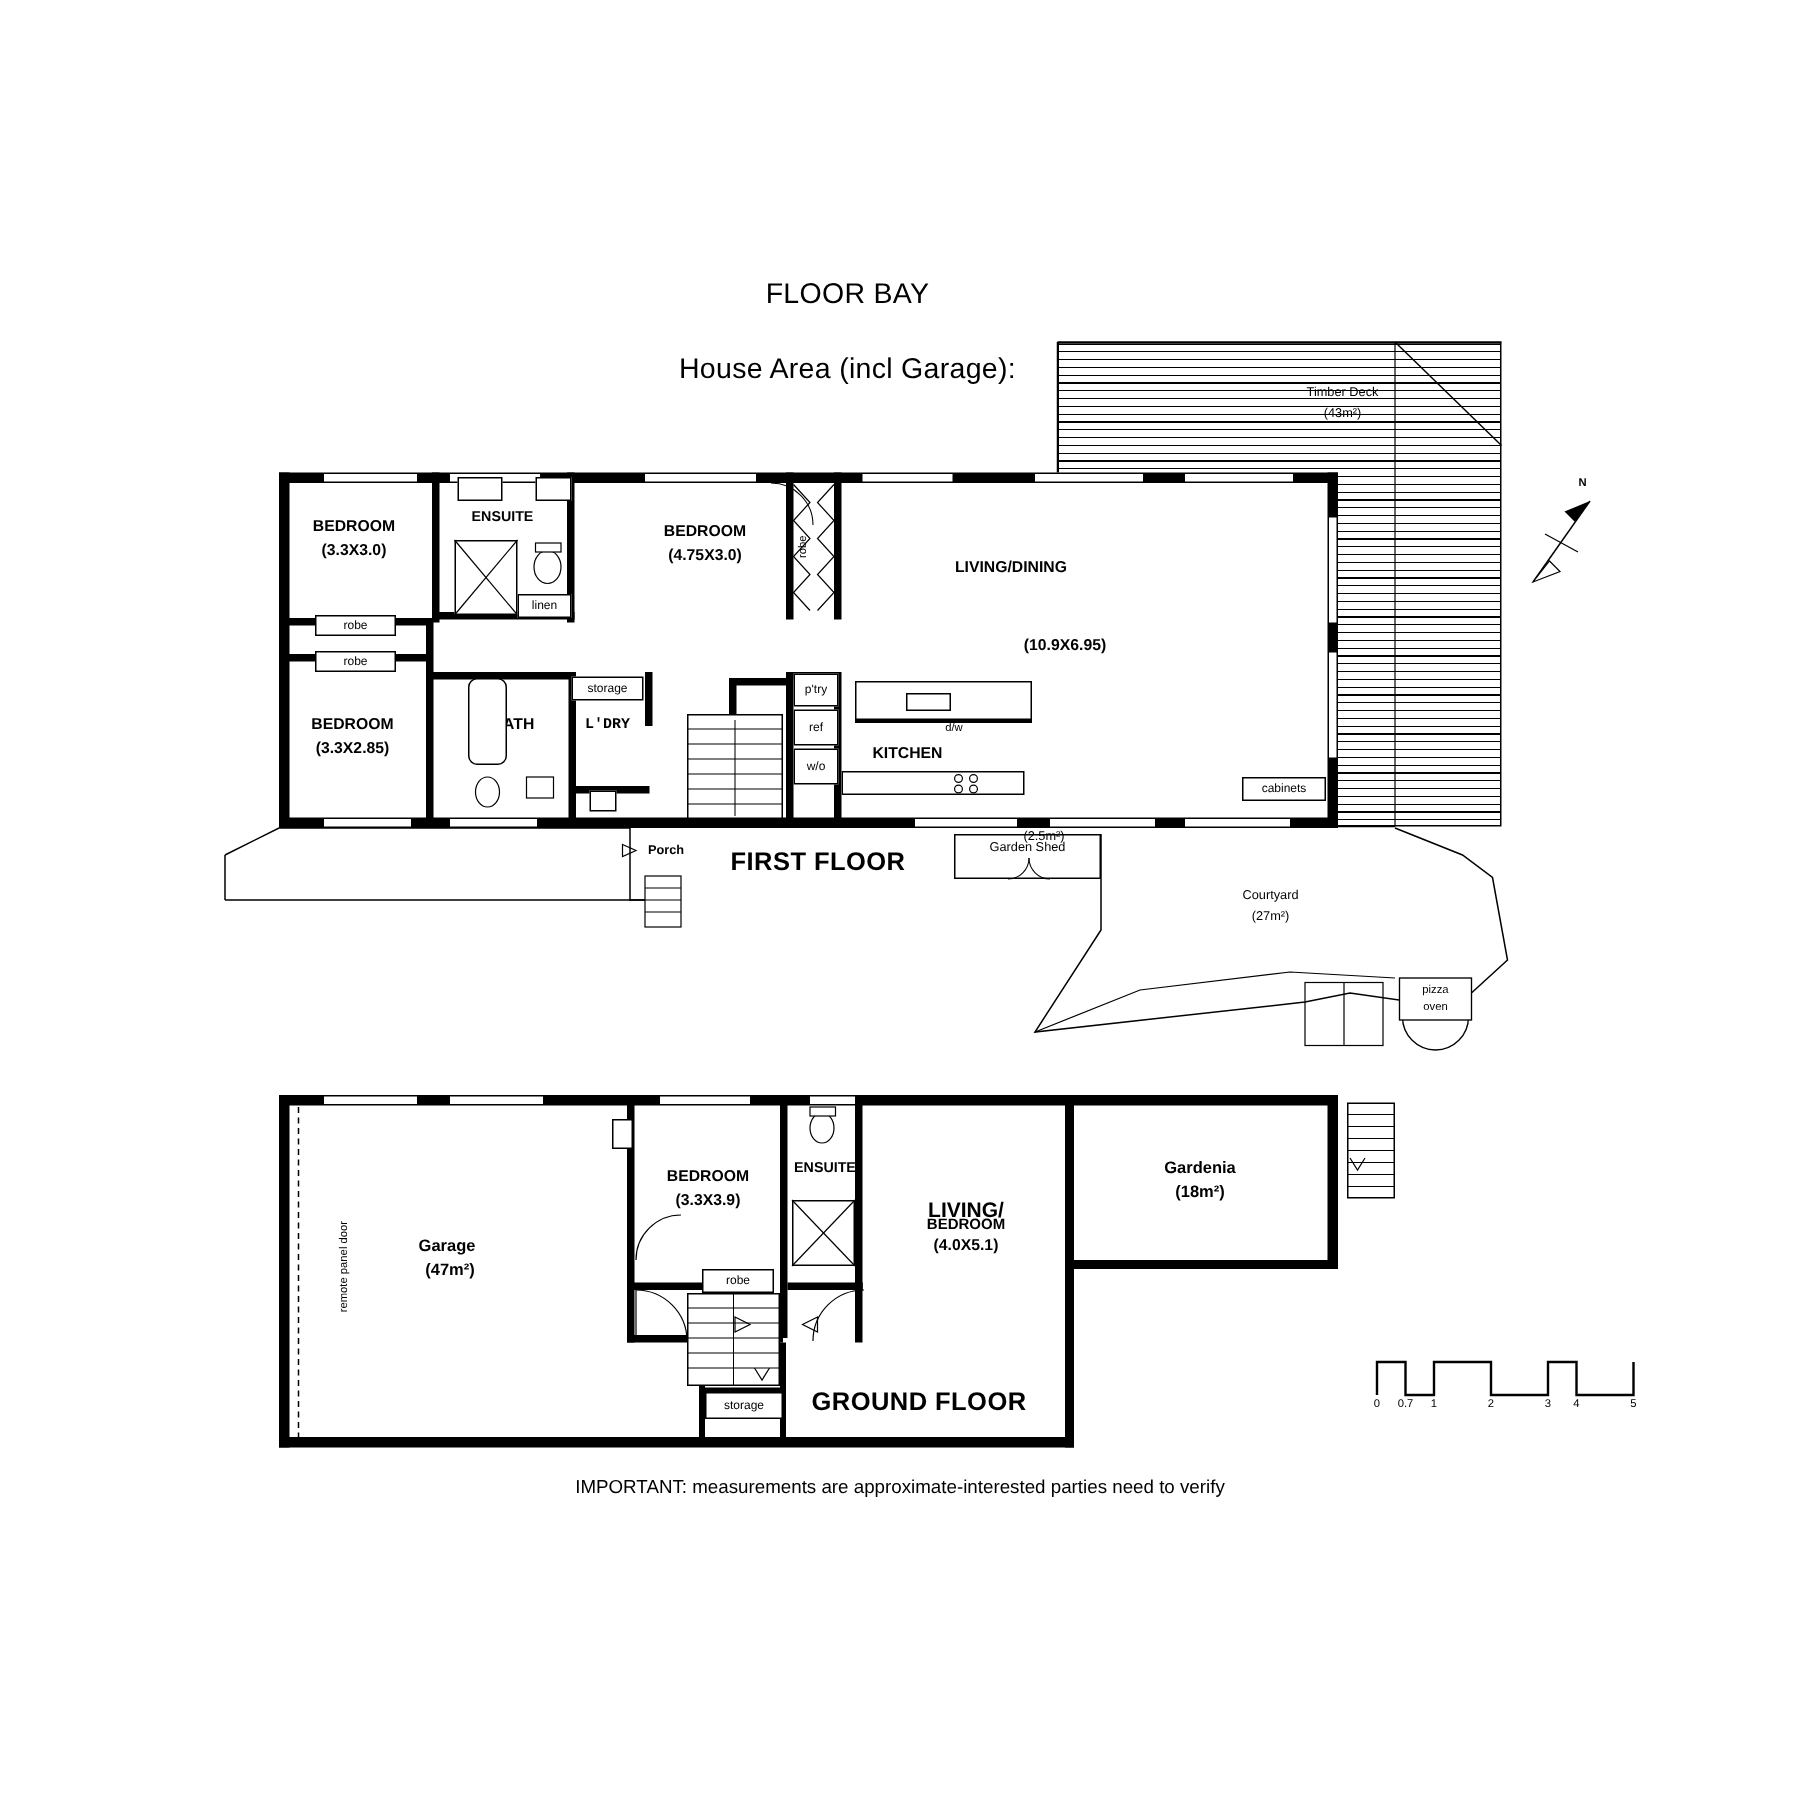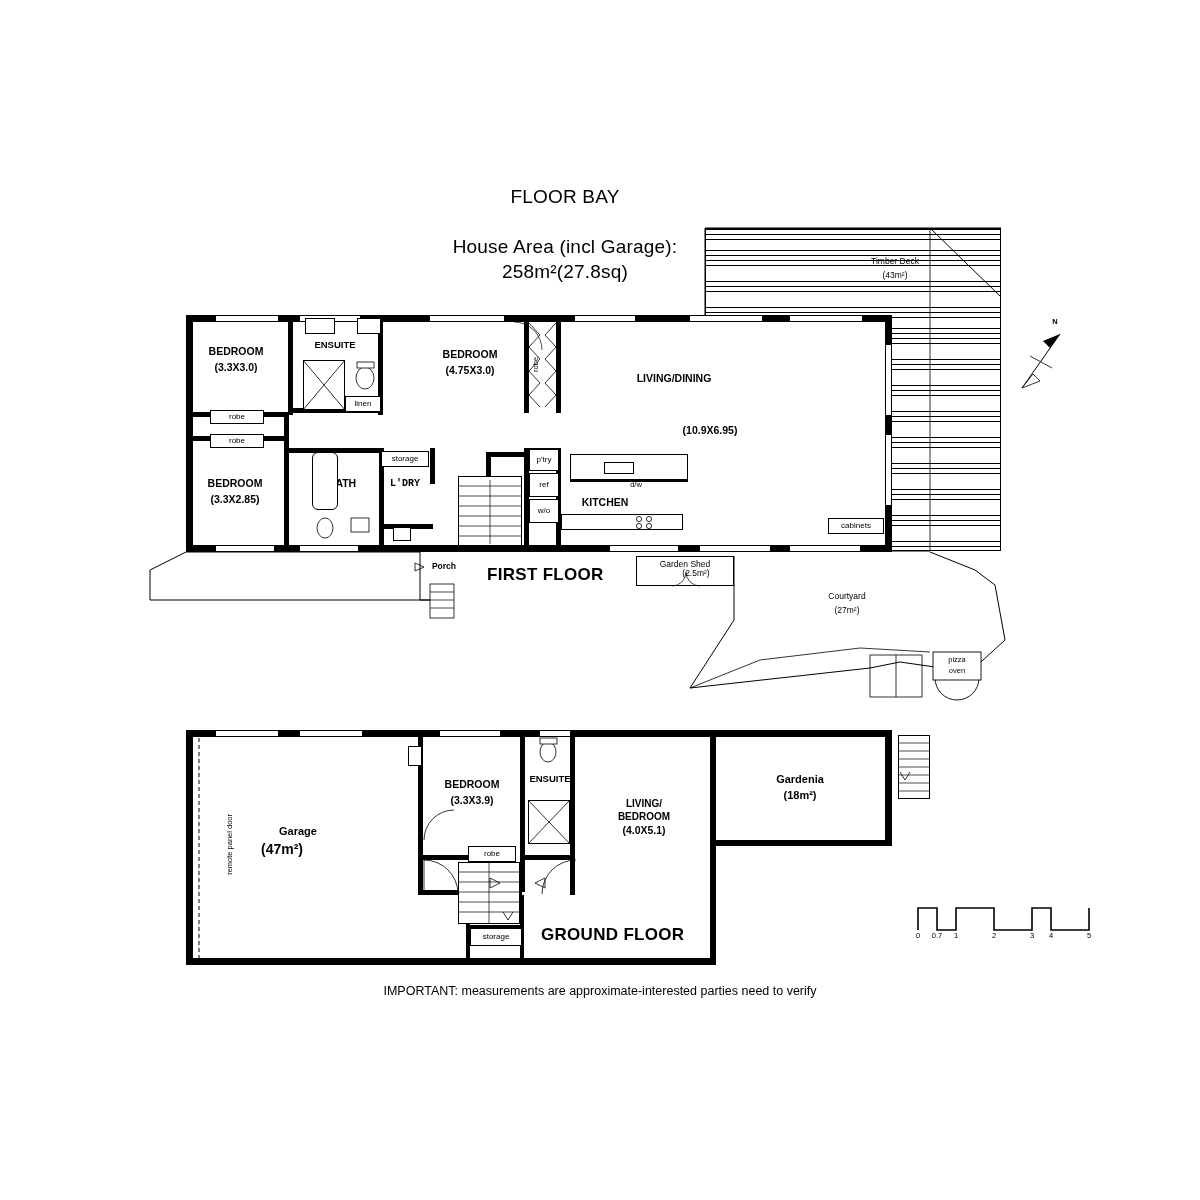--- a/index.html
+++ b/index.html
@@ -97,21 +97,20 @@
   }
   svg { position: absolute; overflow: visible; }
 </style>
 </head>
 <body>
 
 <div id="sheet">
 
   <div class="lbl title" style="left:285px; top:186px; width:560px;">FLOOR BAY</div>
   <div class="lbl title" style="left:285px; top:236px; width:560px;">House Area (incl Garage):</div>
-  <div class="lbl title" style="left:285px; top:261px; width:560px;">258m²(27.8sq)</div>
 
   <div class="hatch-deck" style="left:705px; top:228px; width:296px; height:323px;"></div>
   <svg style="left:0; top:0; width:1200px; height:1200px;">
     <line x1="705" y1="228" x2="1001" y2="228" stroke="#000" stroke-width="1"></line>
     <line x1="930" y1="228" x2="1001" y2="297" stroke="#000" stroke-width="1"></line>
     <line x1="930" y1="228" x2="930" y2="551" stroke="#000" stroke-width="0.8"></line>
     <line x1="705" y1="228" x2="705" y2="551" stroke="#000" stroke-width="1"></line>
     <line x1="705" y1="551" x2="930" y2="551" stroke="#000" stroke-width="1"></line>
   </svg>
   <div class="lbl small" style="left:805px; top:256px; width:180px;">Timber Deck</div>
@@ -242,21 +241,21 @@
     <line x1="430" y1="592" x2="454" y2="592" stroke="#000" stroke-width="0.7"></line>
     <line x1="430" y1="600" x2="454" y2="600" stroke="#000" stroke-width="0.7"></line>
     <line x1="430" y1="608" x2="454" y2="608" stroke="#000" stroke-width="0.7"></line>
   </svg>
   <div class="lbl small" style="left:404px; top:561px; width:80px; font-weight:bold;">Porch</div>
 
   <div class="floorname" style="left:487px; top:565px;">FIRST FLOOR</div>
 
   <div class="outline" style="left:636px; top:556px; width:98px; height:30px;"></div>
   <div class="lbl small" style="left:636px; top:559px; width:98px;">Garden Shed</div>
-  <div class="lbl small" style="left:636px; top:568px; width:120px;">(2.5m²)</div>
+  <div class="lbl small" style="left:636px; top:552px; width:120px;">(2.5m²)</div>
   <svg style="left:0; top:0; width:1200px; height:1200px;">
     <path d="M672,586 a14,14 0 0 0 14,-14" fill="none" stroke="#000" stroke-width="0.7"></path>
     <path d="M700,586 a14,14 0 0 1 -14,-14" fill="none" stroke="#000" stroke-width="0.7"></path>
   </svg>
 
   <div class="lbl small" style="left:792px; top:591px; width:110px;">Courtyard</div>
   <div class="lbl small" style="left:792px; top:605px; width:110px;">(27m²)</div>
 
   <svg style="left:0; top:0; width:1200px; height:1200px;">
     <polyline points="734,556 734,620 690,688 870,668 900,662 970,672 1005,640 995,585 975,570 930,552" fill="none" stroke="#000" stroke-width="1"></polyline>
@@ -305,39 +304,39 @@
   <div class="wall" style="left:466px; top:925px; width:58px; height:4px;"></div>
   <div class="wall" style="left:466px; top:895px; width:4px; height:63px;"></div>
   <div class="wall" style="left:520px; top:895px; width:4px; height:63px;"></div>
 
   <svg style="left:0; top:0; width:1200px; height:1200px;">
     <line x1="199" y1="738" x2="199" y2="958" stroke="#000" stroke-width="1" stroke-dasharray="4 3"></line>
   </svg>
   <div class="lbl tiny vert" style="left:170px; top:840px; width:120px;">remote panel door</div>
 
   <div class="lbl roomname" style="left:238px; top:825px; width:120px; font-size:11px;">Garage</div>
-  <div class="lbl roomdim" style="left:222px; top:841px; width:120px; font-size:14px;">(47m²)</div>
+  <div class="lbl roomdim" style="left:240px; top:841px; width:120px; font-size:11px;">(47m²)</div>
 
   <div class="lbl roomname" style="left:420px; top:778px; width:104px;">BEDROOM</div>
   <div class="lbl roomdim" style="left:420px; top:794px; width:104px;">(3.3X3.9)</div>
   <div class="boxlabel" style="left:468px; top:846px; width:48px; height:16px; font-size:8px;">robe</div>
   <div class="fixture" style="left:408px; top:746px; width:14px; height:20px;"></div>
 
   <div class="lbl roomname" style="left:522px; top:773px; width:56px; font-size:9.5px;">ENSUITE</div>
   <svg style="left:0; top:0; width:1200px; height:1200px;">
     <ellipse cx="548" cy="752" rx="8" ry="10" fill="#fff" stroke="#000" stroke-width="0.8"></ellipse>
     <rect x="540" y="738" width="17" height="6" fill="#fff" stroke="#000" stroke-width="0.8"></rect>
   </svg>
   <div class="fixture" style="left:528px; top:800px; width:42px; height:44px;"></div>
   <svg style="left:0; top:0; width:1200px; height:1200px;">
     <line x1="528" y1="800" x2="570" y2="844" stroke="#000" stroke-width="0.8"></line>
     <line x1="570" y1="800" x2="528" y2="844" stroke="#000" stroke-width="0.8"></line>
   </svg>
 
-  <div class="lbl roomname" style="left:592px; top:798px; width:104px; font-size:10px;">LIVING/</div>
+  <div class="lbl roomname" style="left:592px; top:798px; width:104px; font-size:14px;">LIVING/</div>
   <div class="lbl roomname" style="left:592px; top:811px; width:104px; font-size:10px;">BEDROOM</div>
   <div class="lbl roomdim" style="left:592px; top:824px; width:104px;">(4.0X5.1)</div>
 
   <div class="lbl roomname" style="left:742px; top:773px; width:116px; font-size:11px;">Gardenia</div>
   <div class="lbl roomdim" style="left:742px; top:789px; width:116px; font-size:11px;">(18m²)</div>
 
   <div class="outline" style="left:898px; top:735px; width:32px; height:64px;"></div>
   <svg style="left:0; top:0; width:1200px; height:1200px;">
     <line x1="898" y1="743" x2="930" y2="743" stroke="#000" stroke-width="0.7"></line>
     <line x1="898" y1="751" x2="930" y2="751" stroke="#000" stroke-width="0.7"></line>

